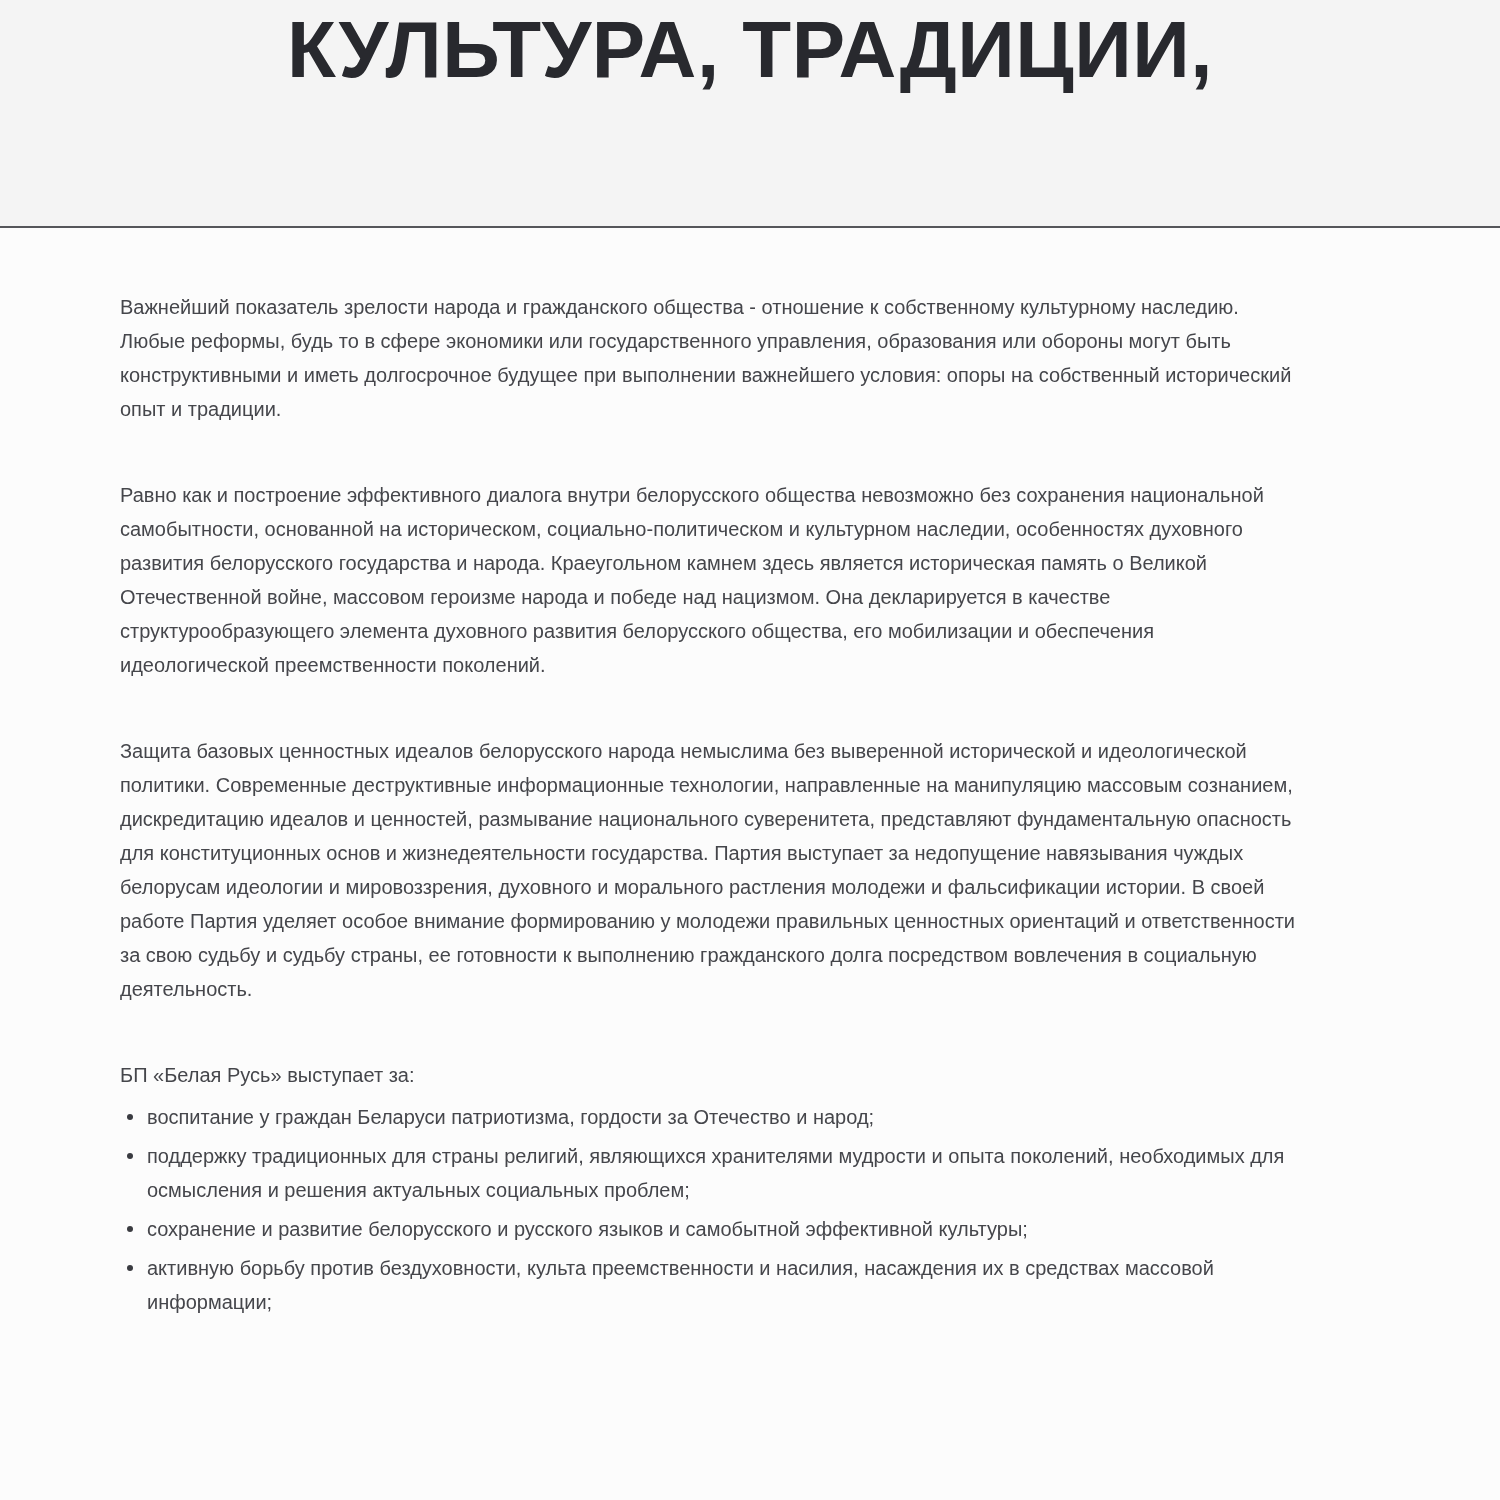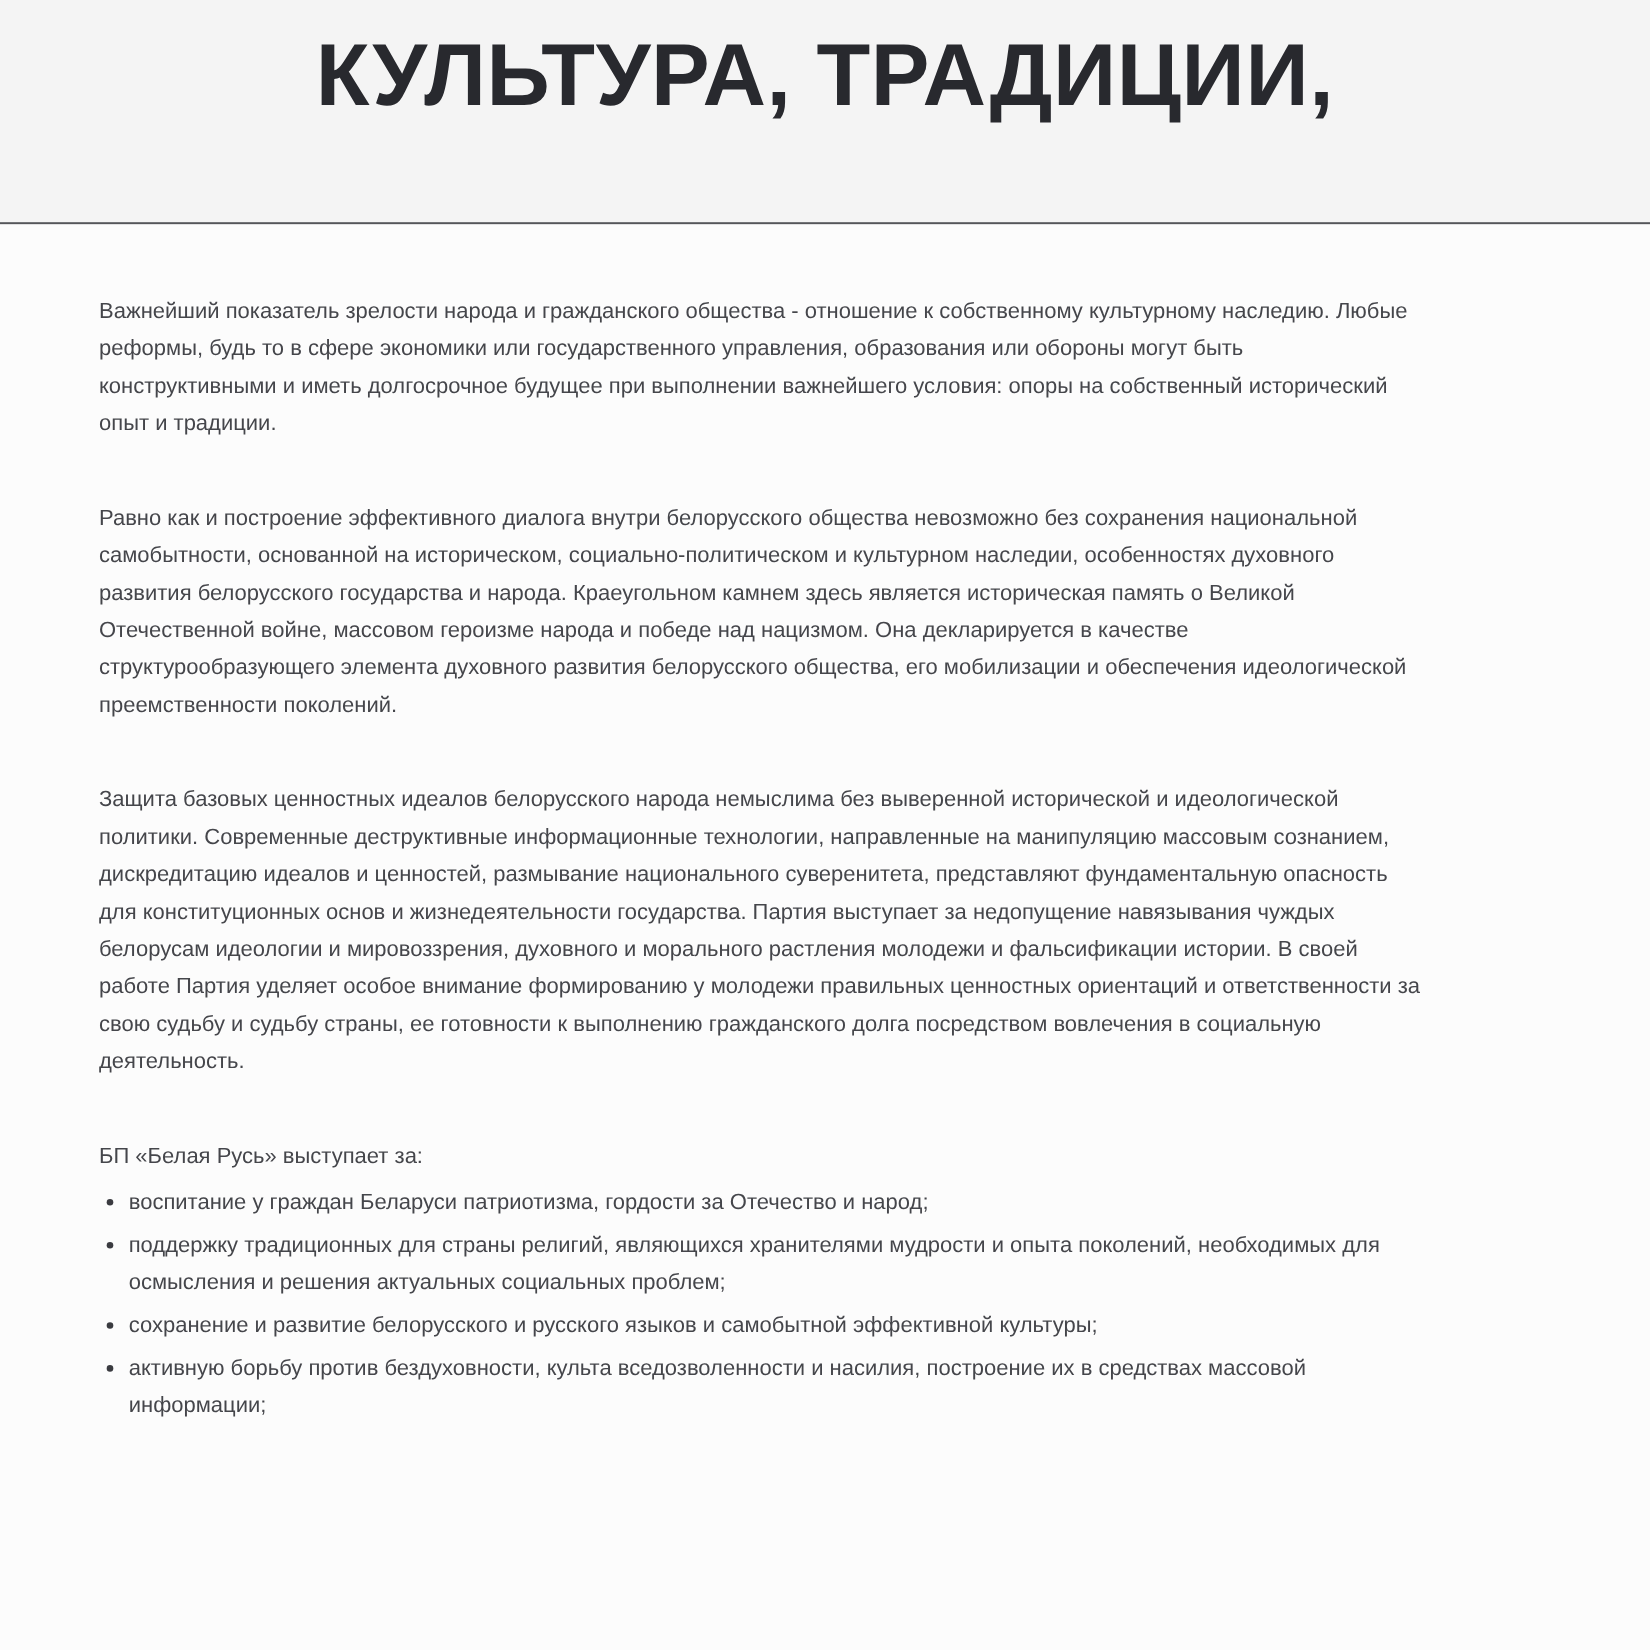--- a/index.html
+++ b/index.html
@@ -8,41 +8,41 @@
   }
   body {
     width: 1500px;
     height: 1500px;
     overflow: hidden;
     background: #fcfcfc;
     font-family: "Liberation Sans", "DejaVu Sans", sans-serif;
   }
   .hero {
     box-sizing: border-box;
-    height: 204px;
+    height: 228px;
     background: #f4f4f4;
     border-bottom: 2px solid #55565a;
     text-align: center;
-    padding-top: 20px;
+    padding-top: 2px;
   }
   .hero h1 {
     margin: 0;
     font-size: 80px;
     line-height: 96px;
     font-weight: 800;
     letter-spacing: 0.5px;
     color: #28292e;
   }
   .hero h1 .t-line {
     display: block;
   }
   .content {
     box-sizing: border-box;
     width: 1500px;
-    padding: 62px 204px 0 90px;
+    padding: 62px 204px 0 120px;
     background: #fcfcfc;
     color: #45464b;
   }
   .content p {
     margin: 0 0 52px 0;
     font-size: 20px;
     line-height: 34px;
     font-weight: 400;
   }
   .content p.list-intro {
@@ -89,18 +89,18 @@
     <p>Равно как и построение эффективного диалога внутри белорусского общества невозможно без сохранения национальной самобытности, основанной на историческом, социально-политическом и культурном наследии, особенностях духовного развития белорусского государства и народа. Краеугольном камнем здесь является историческая память о Великой Отечественной войне, массовом героизме народа и победе над нацизмом. Она декларируется в качестве структурообразующего элемента духовного развития белорусского общества, его мобилизации и обеспечения идеологической преемственности поколений.</p>
 
     <p>Защита базовых ценностных идеалов белорусского народа немыслима без выверенной исторической и идеологической политики. Современные деструктивные информационные технологии, направленные на манипуляцию массовым сознанием, дискредитацию идеалов и ценностей, размывание национального суверенитета, представляют фундаментальную опасность для конституционных основ и жизнедеятельности государства. Партия выступает за недопущение навязывания чуждых белорусам идеологии и мировоззрения, духовного и морального растления молодежи и фальсификации истории. В своей работе Партия уделяет особое внимание формированию у молодежи правильных ценностных ориентаций и ответственности за свою судьбу и судьбу страны, ее готовности к выполнению гражданского долга посредством вовлечения в социальную деятельность.</p>
 
     <p class="list-intro">БП «Белая Русь» выступает за:</p>
 
     <ul class="positions">
       <li>воспитание у граждан Беларуси патриотизма, гордости за Отечество и народ;</li>
       <li>поддержку традиционных для страны религий, являющихся хранителями мудрости и опыта поколений, необходимых для осмысления и решения актуальных социальных проблем;</li>
       <li>сохранение и развитие белорусского и русского языков и самобытной эффективной культуры;</li>
-      <li>активную борьбу против бездуховности, культа вседозволенности и насилия, построение их в средствах массовой информации;</li>
+      <li>активную борьбу против бездуховности, культа преемственности и насилия, насаждения их в средствах массовой информации;</li>
     </ul>
 
   </main>
 
 </div>
 
 </body></html>

